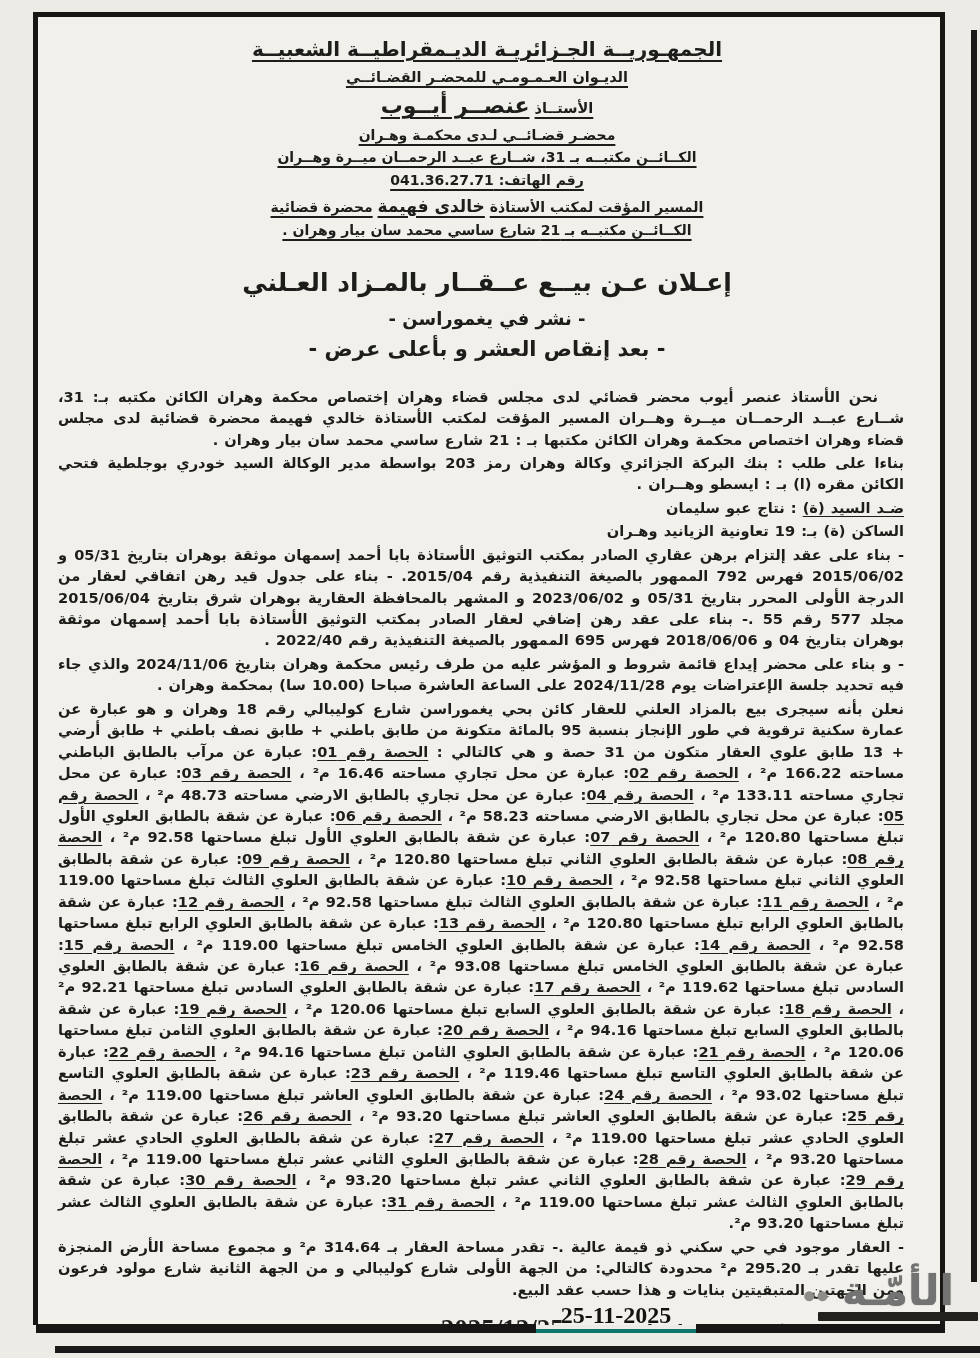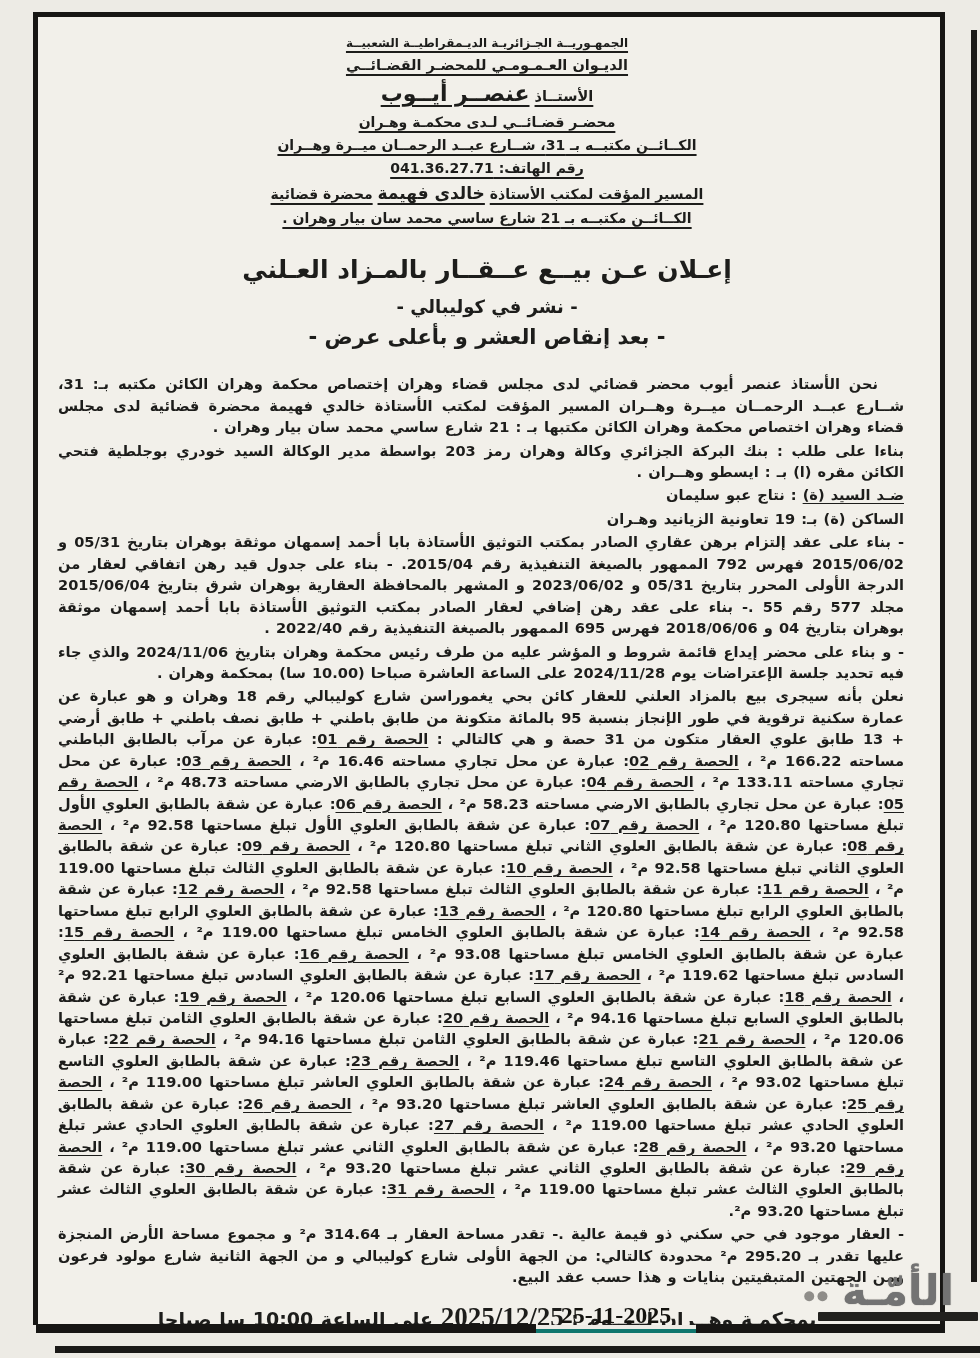--- a/index.html
+++ b/index.html
@@ -21,21 +21,21 @@
     direction:rtl;
     font-weight:700;
   }
   
   .adjacent-v{position:absolute;left:971px;top:30px;width:6px;height:1252px;background:#1b1a18;}
   .adjacent-h{position:absolute;left:55px;top:1346px;width:925px;height:7px;background:#1b1a18;}
 
   .hdr{ text-align:center; line-height:1.55; }
   .hdr div{margin:1px 0;}
   .hline{text-decoration:underline;text-decoration-thickness:1.5px;text-underline-offset:4px;}
-  .h-country{font-size:12px;letter-spacing:.5px;}
+  .h-country{font-size:20px;letter-spacing:.5px;}
   .h-office{font-size:14.5px;}
   .h-officer{font-size:14.5px;}
   .h-officer .big-name{font-size:22px;letter-spacing:1px;}
   .h-small{font-size:14px;}
   .h-interim .mid-name{font-size:17px;}
 
   .title-block{text-align:center;margin-top:22px;line-height:1.5;}
   .title-main{font-size:25px;letter-spacing:.5px;}
   .title-sub1{font-size:18px;margin-top:4px;}
   .title-sub2{font-size:21px;margin-top:2px;}
@@ -86,21 +86,21 @@
       <div class="h-small h-interim">
         <span class="hline">المسير المؤقت لمكتب الأستاذة</span>
         <span class="mid-name hline">خالدى فهيمة</span>
         <span class="hline">محضرة قضائية</span>
       </div>
       <div class="h-small hline">الكــائــن مكتبــه بـ 21 شارع ساسي محمد سان بيار وهران .</div>
     </div>
 
     <div class="title-block">
       <div class="title-main">إعـلان عـن بيــع عــقــار بالمـزاد العـلني</div>
-      <div class="title-sub1">- نشر في  كوليبالي -</div>
+      <div class="title-sub1">- نشر في  يغموراسن -</div>
       <div class="title-sub2">- بعد إنقاص العشر و بأعلى عرض -</div>
     </div>
 
     <div class="body-text">
       <p class="indent">نحن الأستاذ عنصر أيوب محضر قضائي لدى مجلس قضاء وهران إختصاص محكمة وهران الكائن مكتبه بـ: 31، شــارع عبــد الرحمــان ميــرة وهــران المسير المؤقت لمكتب الأستاذة خالدي فهيمة محضرة قضائية لدى مجلس قضاء وهران اختصاص محكمة وهران الكائن مكتبها بـ : 21 شارع ساسي محمد سان بيار وهران .</p>
       <p>بناءا على طلب : بنك البركة الجزائري وكالة وهران رمز 203 بواسطة مدير الوكالة السيد خودري بوجلطية فتحي الكائن مقره (ا) بـ : ايسطو وهــران .</p>
       <p><span class="u">ضـد السيد (ة)</span> <span>: نتاج عبو سليمان</span></p>
       <p>الساكن (ة) بـ: 19 تعاونية الزيانيد وهـران</p>
       <p>- بناء على عقد إلتزام برهن عقاري الصادر بمكتب التوثيق الأستاذة بابا أحمد إسمهان موثقة بوهران بتاريخ 05/31 و 2015/06/02 فهرس 792 الممهور بالصيغة التنفيذية رقم 2015/04. - بناء على جدول قيد رهن اتفاقي لعقار من الدرجة الأولى المحرر بتاريخ 05/31 و 2023/06/02 و المشهر بالمحافظة العقارية بوهران شرق بتاريخ 2015/06/04 مجلد 577 رقم 55 .- بناء على عقد رهن إضافي لعقار الصادر بمكتب التوثيق الأستاذة بابا أحمد إسمهان موثقة بوهران بتاريخ 04 و 2018/06/06 فهرس 695 الممهور بالصيغة التنفيذية رقم 2022/40 .</p>
       <p>- و بناء على محضر إيداع قائمة شروط و المؤشر عليه من طرف رئيس محكمة وهران بتاريخ 2024/11/06 والذي جاء فيه تحديد جلسة الإعتراضات يوم 2024/11/28 على الساعة العاشرة صباحا (10.00 سا) بمحكمة وهران .</p>

